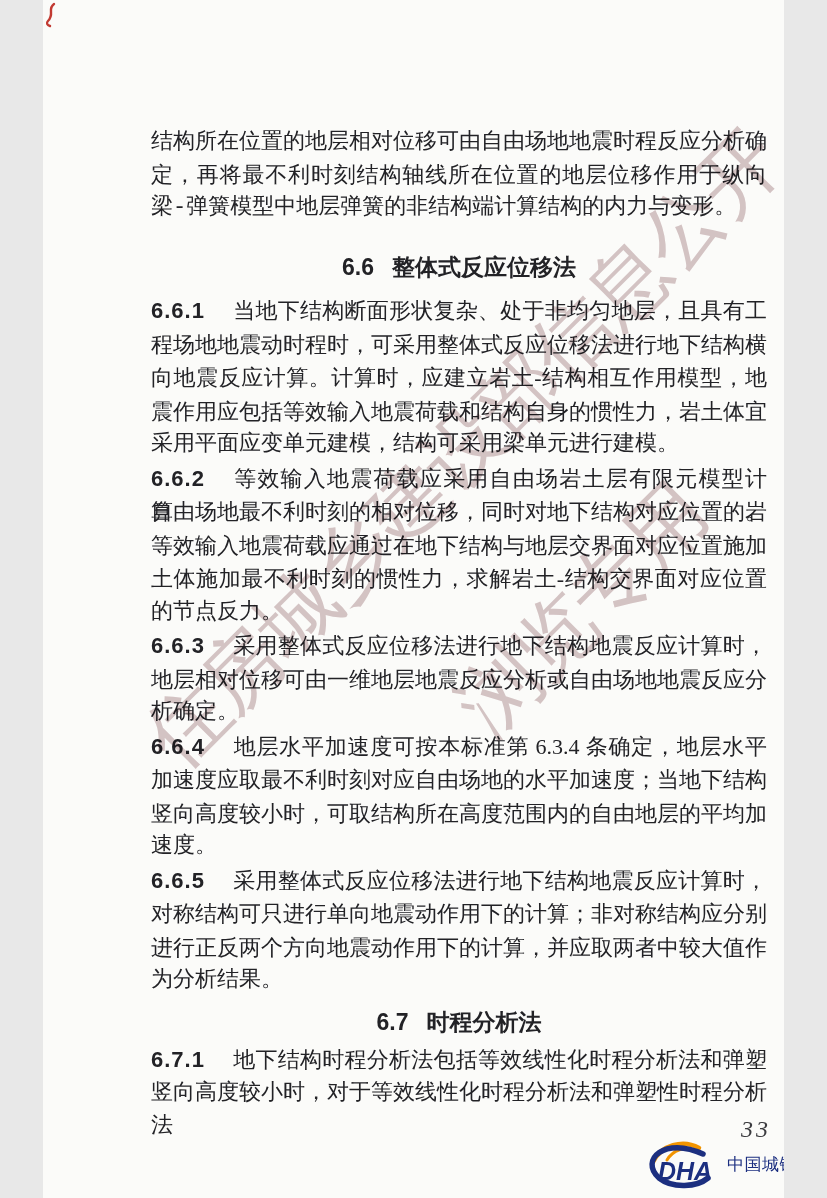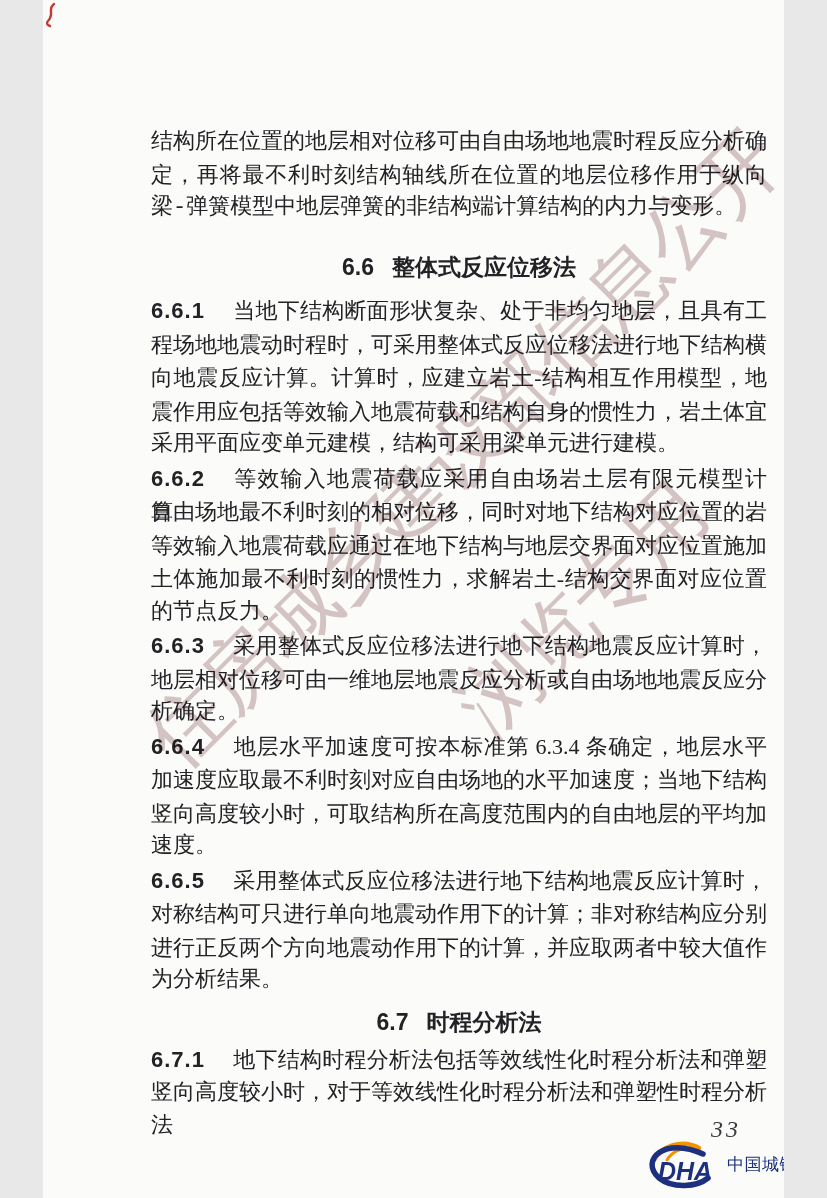--- a/index.html
+++ b/index.html
@@ -22,21 +22,21 @@
   .hnum{margin-right:18px;}
   .wm{position:absolute;white-space:nowrap;pointer-events:none;
     transform:translate(-50%,-50%) rotate(-45deg);
     font-family:"Liberation Serif","DejaVu Serif",serif;
     font-size:80px;letter-spacing:-2px;
     color:rgba(176,142,146,0.50);mix-blend-mode:multiply;z-index:5;}
   .wm1{left:420px;top:450px;}
   .wm2{left:540px;top:610px;}
   .pageno{position:absolute;left:668px;top:1116px;width:60px;
     font-style:italic;font-size:24px;letter-spacing:3px;color:#3c3c40;
-    text-align:left;}
+    text-align:right;}
   .logo{position:absolute;left:594px;top:1138px;display:flex;
     align-items:center;}
   .org{font-family:"Liberation Sans","DejaVu Sans",sans-serif;
     font-weight:400;font-size:17px;letter-spacing:0.5px;color:#1c2f80;
     margin-left:4px;white-space:nowrap;}
   .redmark{position:absolute;left:0;top:2px;}
 </style>
 </head>
 <body>
 

